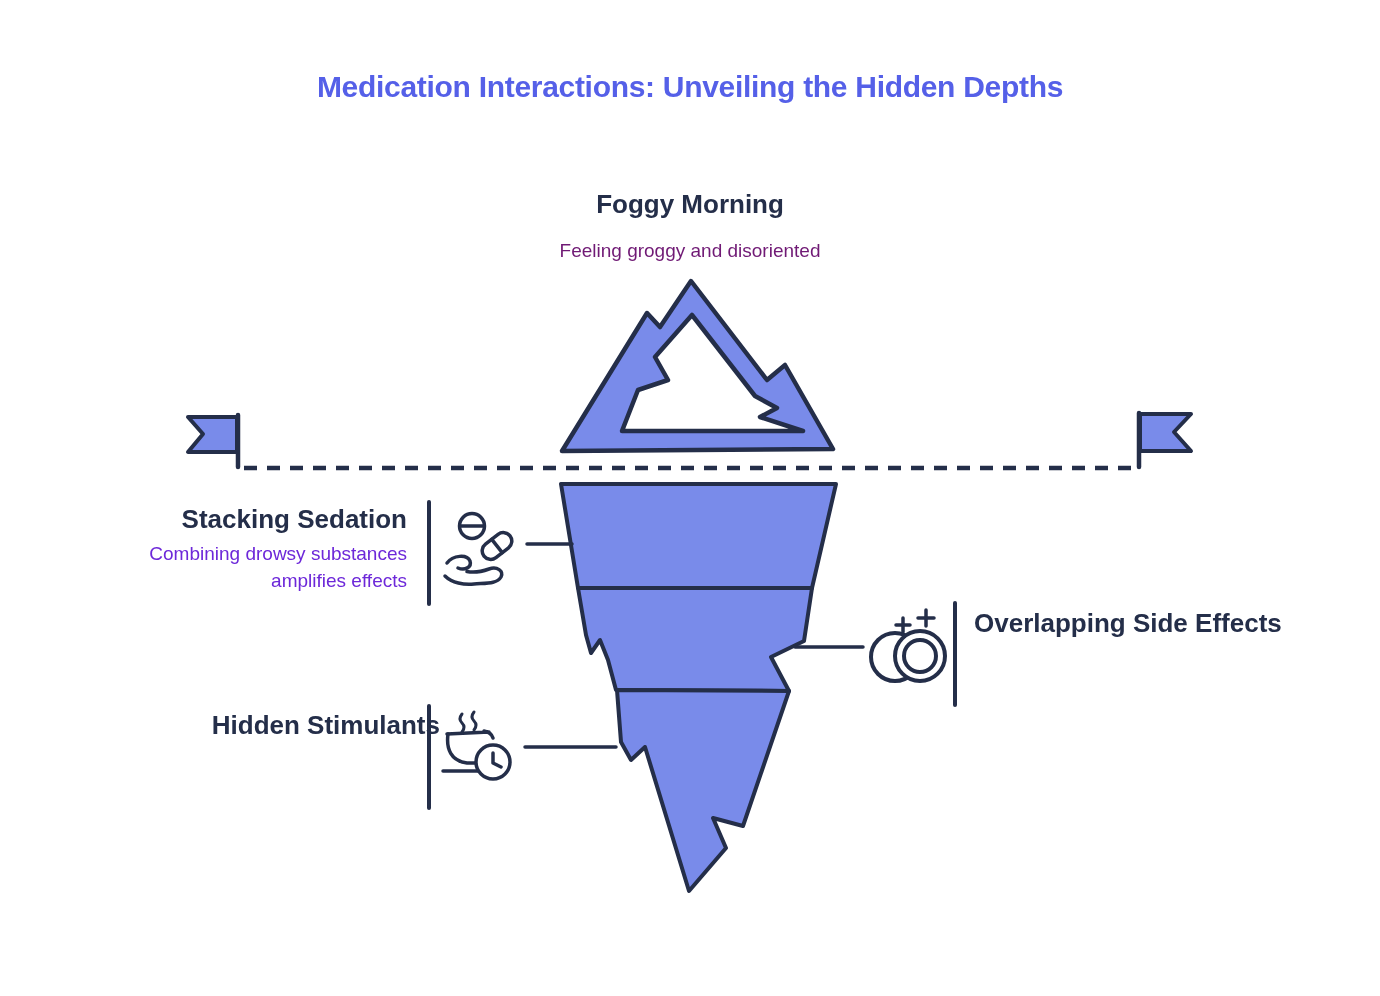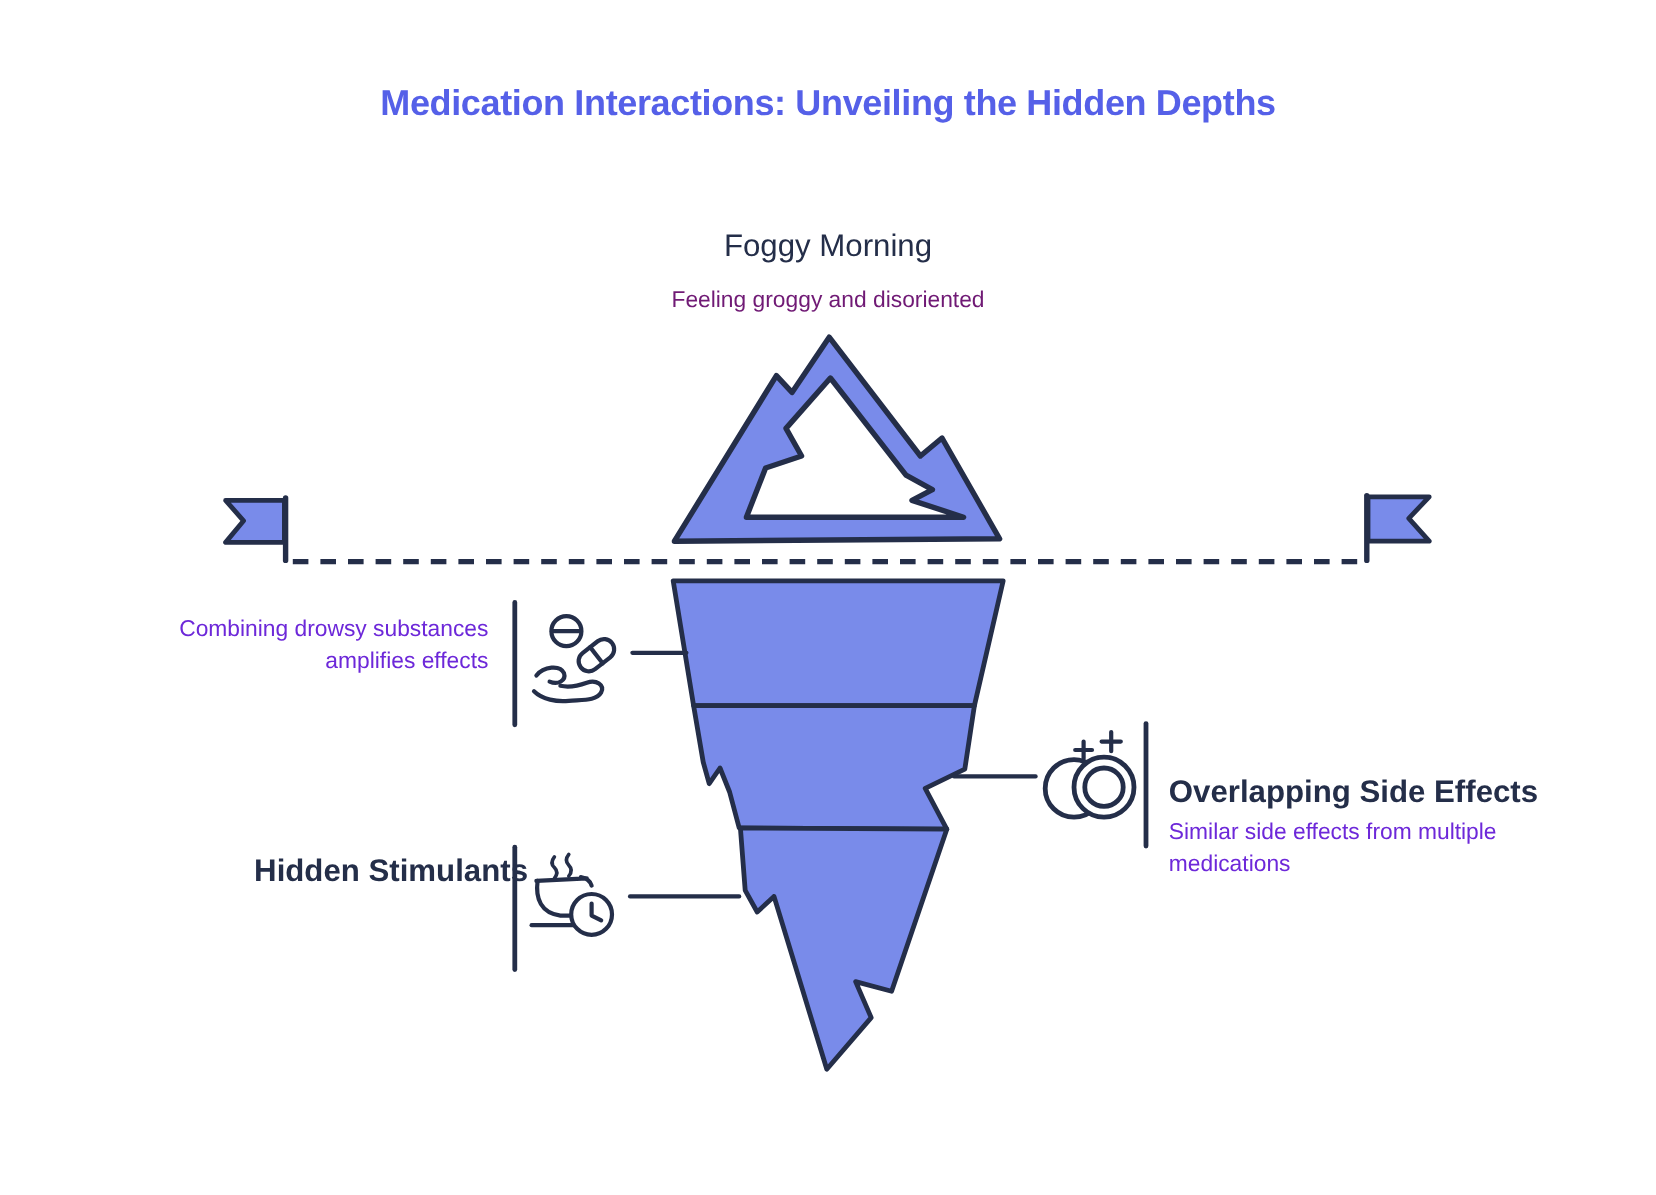--- a/index.html
+++ b/index.html
@@ -7,33 +7,33 @@
     width:1380px;height:996px;background:#ffffff;position:relative;overflow:hidden;
     font-family:"Liberation Sans", sans-serif;color:#242e49;
   }
   .stage{position:absolute;inset:0;width:1380px;height:996px;}
   .page-title{
     position:absolute;top:70px;left:0;width:1380px;text-align:center;
     font-size:30px;font-weight:bold;letter-spacing:-0.3px;color:#5560e8;
   }
   .surface-heading{
     position:absolute;top:189px;left:0;width:1380px;text-align:center;
-    font-size:26px;font-weight:normal;color:#242e49;
+    font-size:26px;font-weight:bold;color:#242e49;
   }
   .surface-desc{
     position:absolute;top:240px;left:0;width:1380px;text-align:center;
     font-size:19px;color:#701a75;
   }
   .section-heading{font-size:26px;font-weight:bold;color:#242e49;line-height:1.1;}
   .section-desc{font-size:19px;color:#6d28d9;line-height:27px;margin-top:6px;}
   .label-left{position:absolute;width:312px;text-align:right;}
   .label-right{position:absolute;width:330px;text-align:left;}
   #stacking-block{left:95px;top:505px;}
   #hidden-block{left:95px;top:711px;margin-left:33px;}
-  #overlapping-block{left:974px;top:609px;margin-top:36px;}
+  #overlapping-block{left:974px;top:609px;}
   .divider{
     position:absolute;width:4px;border-radius:2px;background:#242e49;
   }
   #divider-stacking{left:427px;top:500px;height:106px;}
   #divider-hidden{left:427px;top:704px;height:106px;}
   #divider-overlapping{left:953px;top:601px;height:106px;}
   svg{position:absolute;left:0;top:0;}
   .ink-stroke{stroke:#242e49;fill:none;stroke-linecap:round;stroke-linejoin:round;}
 </style>
 </head>
@@ -99,27 +99,27 @@
       <path d="M53,48 L53,58 L61,62" class="ink-stroke" stroke-width="3.5"></path>
     </g>
   </svg>
 
   <div class="page-title">Medication Interactions: Unveiling the Hidden Depths</div>
 
   <div class="surface-heading">Foggy Morning</div>
   <div class="surface-desc">Feeling groggy and disoriented</div>
 
   <div id="stacking-block" class="label-left">
+    <div class="section-heading">Stacking Sedation</div>
     <div class="section-desc">Combining drowsy substances amplifies effects</div>
   </div>
   <div id="divider-stacking" class="divider"></div>
 
   <div id="overlapping-block" class="label-right">
     <div class="section-heading">Overlapping Side Effects</div>
-    <div class="section-desc">Similar side effects from multiple medications</div>
   </div>
   <div id="divider-overlapping" class="divider"></div>
 
   <div id="hidden-block" class="label-left">
     <div class="section-heading">Hidden Stimulants</div>
   </div>
   <div id="divider-hidden" class="divider"></div>
 
 </div>
 

